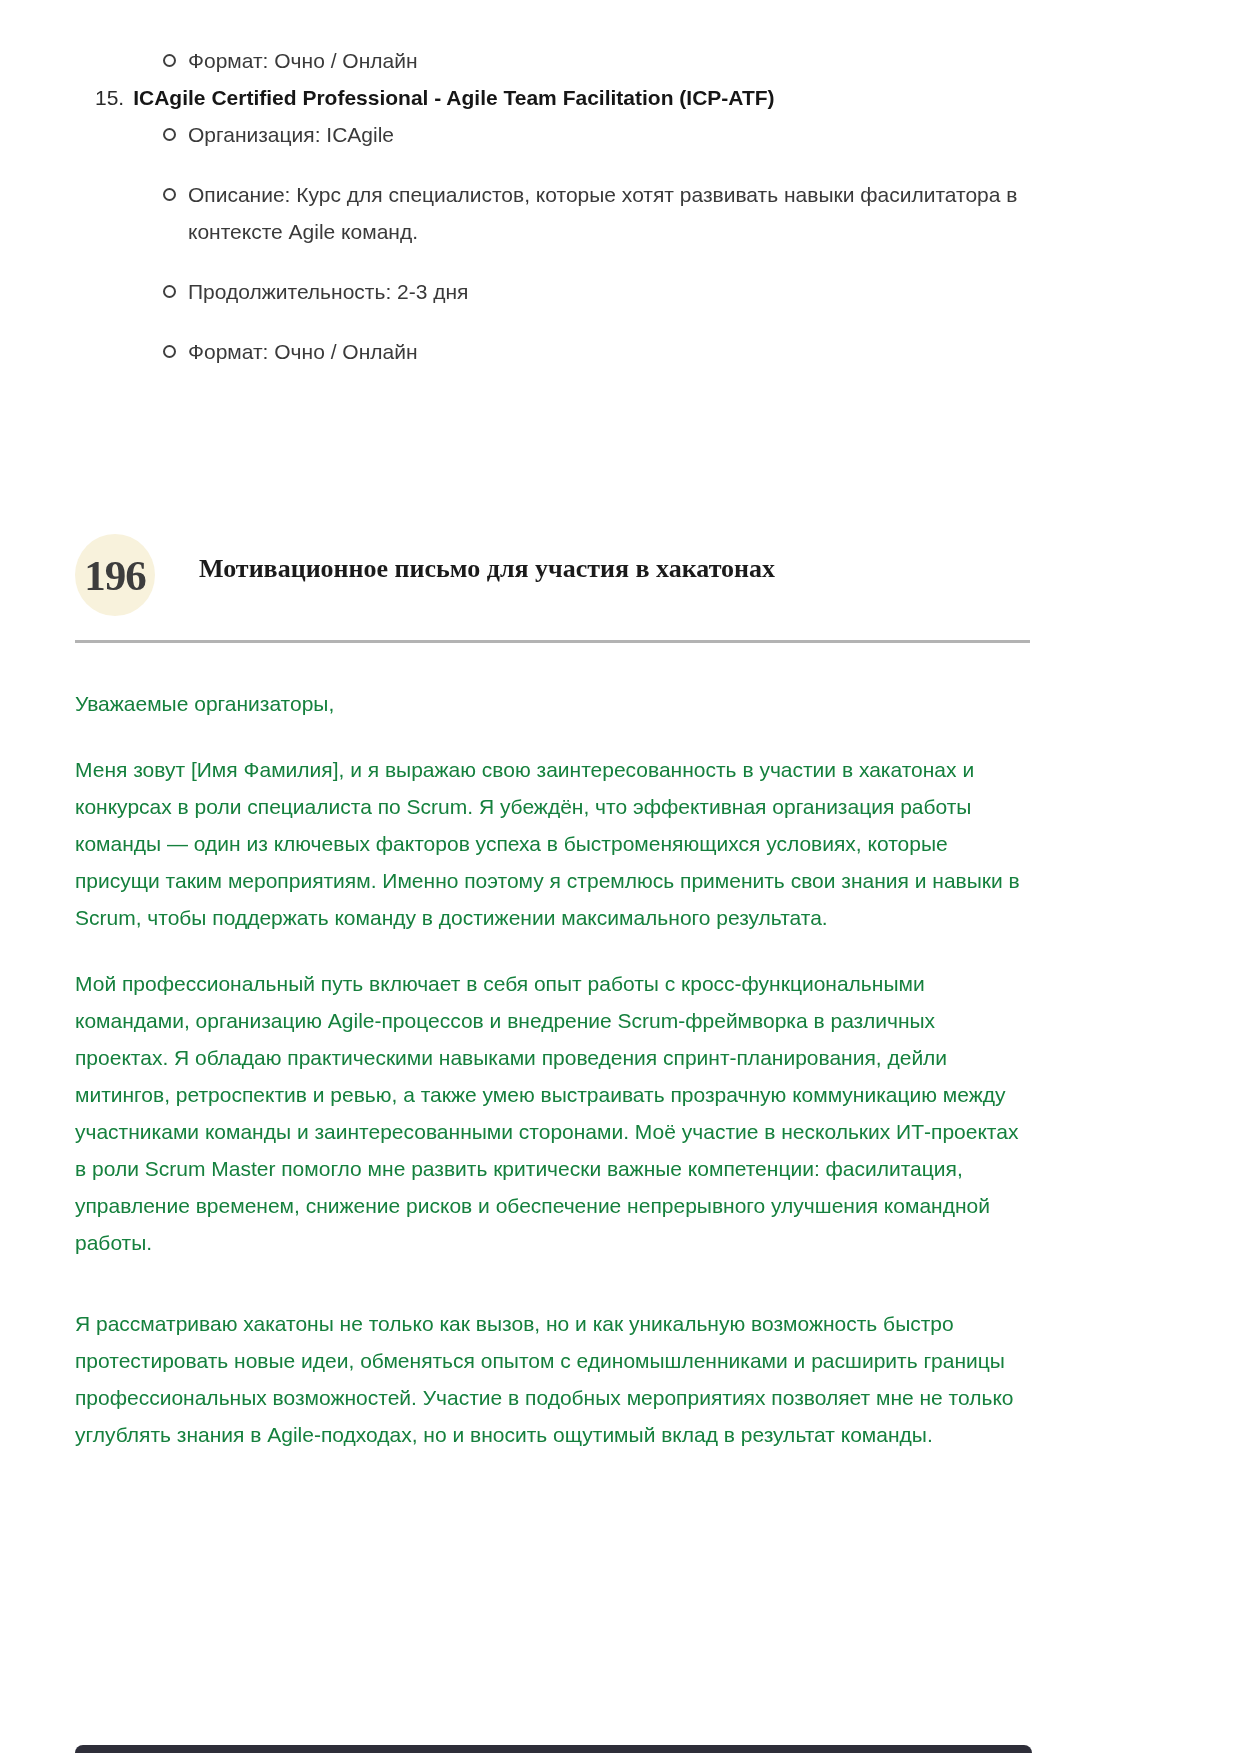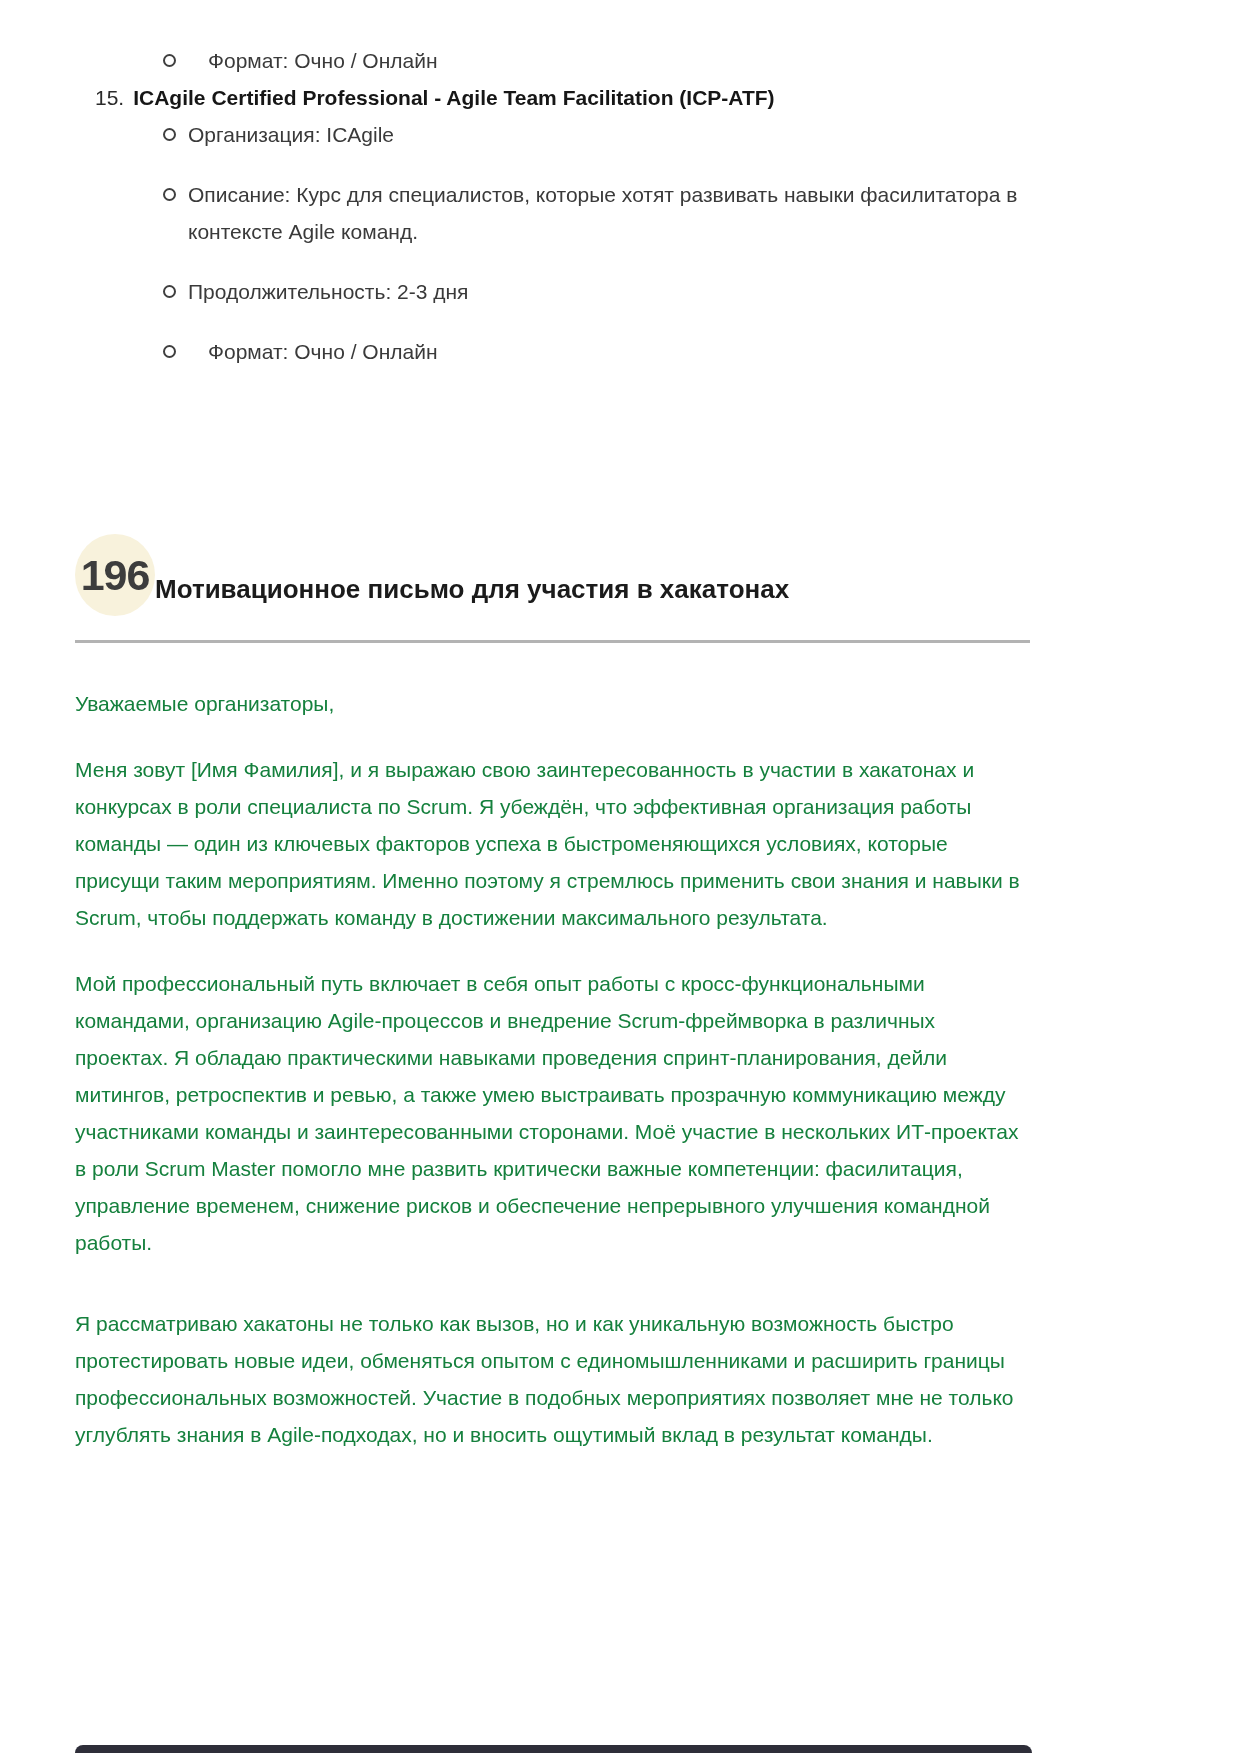--- a/index.html
+++ b/index.html
@@ -33,21 +33,21 @@
     padding: 0 0 0 88px;
   }
   ul.bullets li {
     display: flex;
     align-items: flex-start;
     margin-bottom: 23px;
     font-size: 21px;
     line-height: 37px;
     color: #3a3a3a;
   }
-  ul.bullets li:last-child { margin-bottom: 0; gap: 20px; }
+  ul.bullets li:last-child { margin-bottom: 0; }
   .marker {
     flex: 0 0 auto;
     width: 9px;
     height: 9px;
     border: 2px solid #3f3f3f;
     border-radius: 50%;
     margin: 12px 12px 0 0;
     background: transparent;
   }
   .bullet-text {
@@ -68,21 +68,23 @@
     font-weight: 700;
     color: #161616;
   }
   ul.bullets.sub {
   }
 
   
   .section-header {
     margin-top: 152px;
     display: flex;
-    align-items: flex-end;
+    align-items: center;
+    gap: 44px;
+    font-family: Liberation Serif, serif;
   }
   .badge {
     flex: 0 0 auto;
     width: 80px;
     height: 82px;
     border-radius: 50%;
     background: #f8f2dc;
     display: flex;
     align-items: center;
     justify-content: center;

